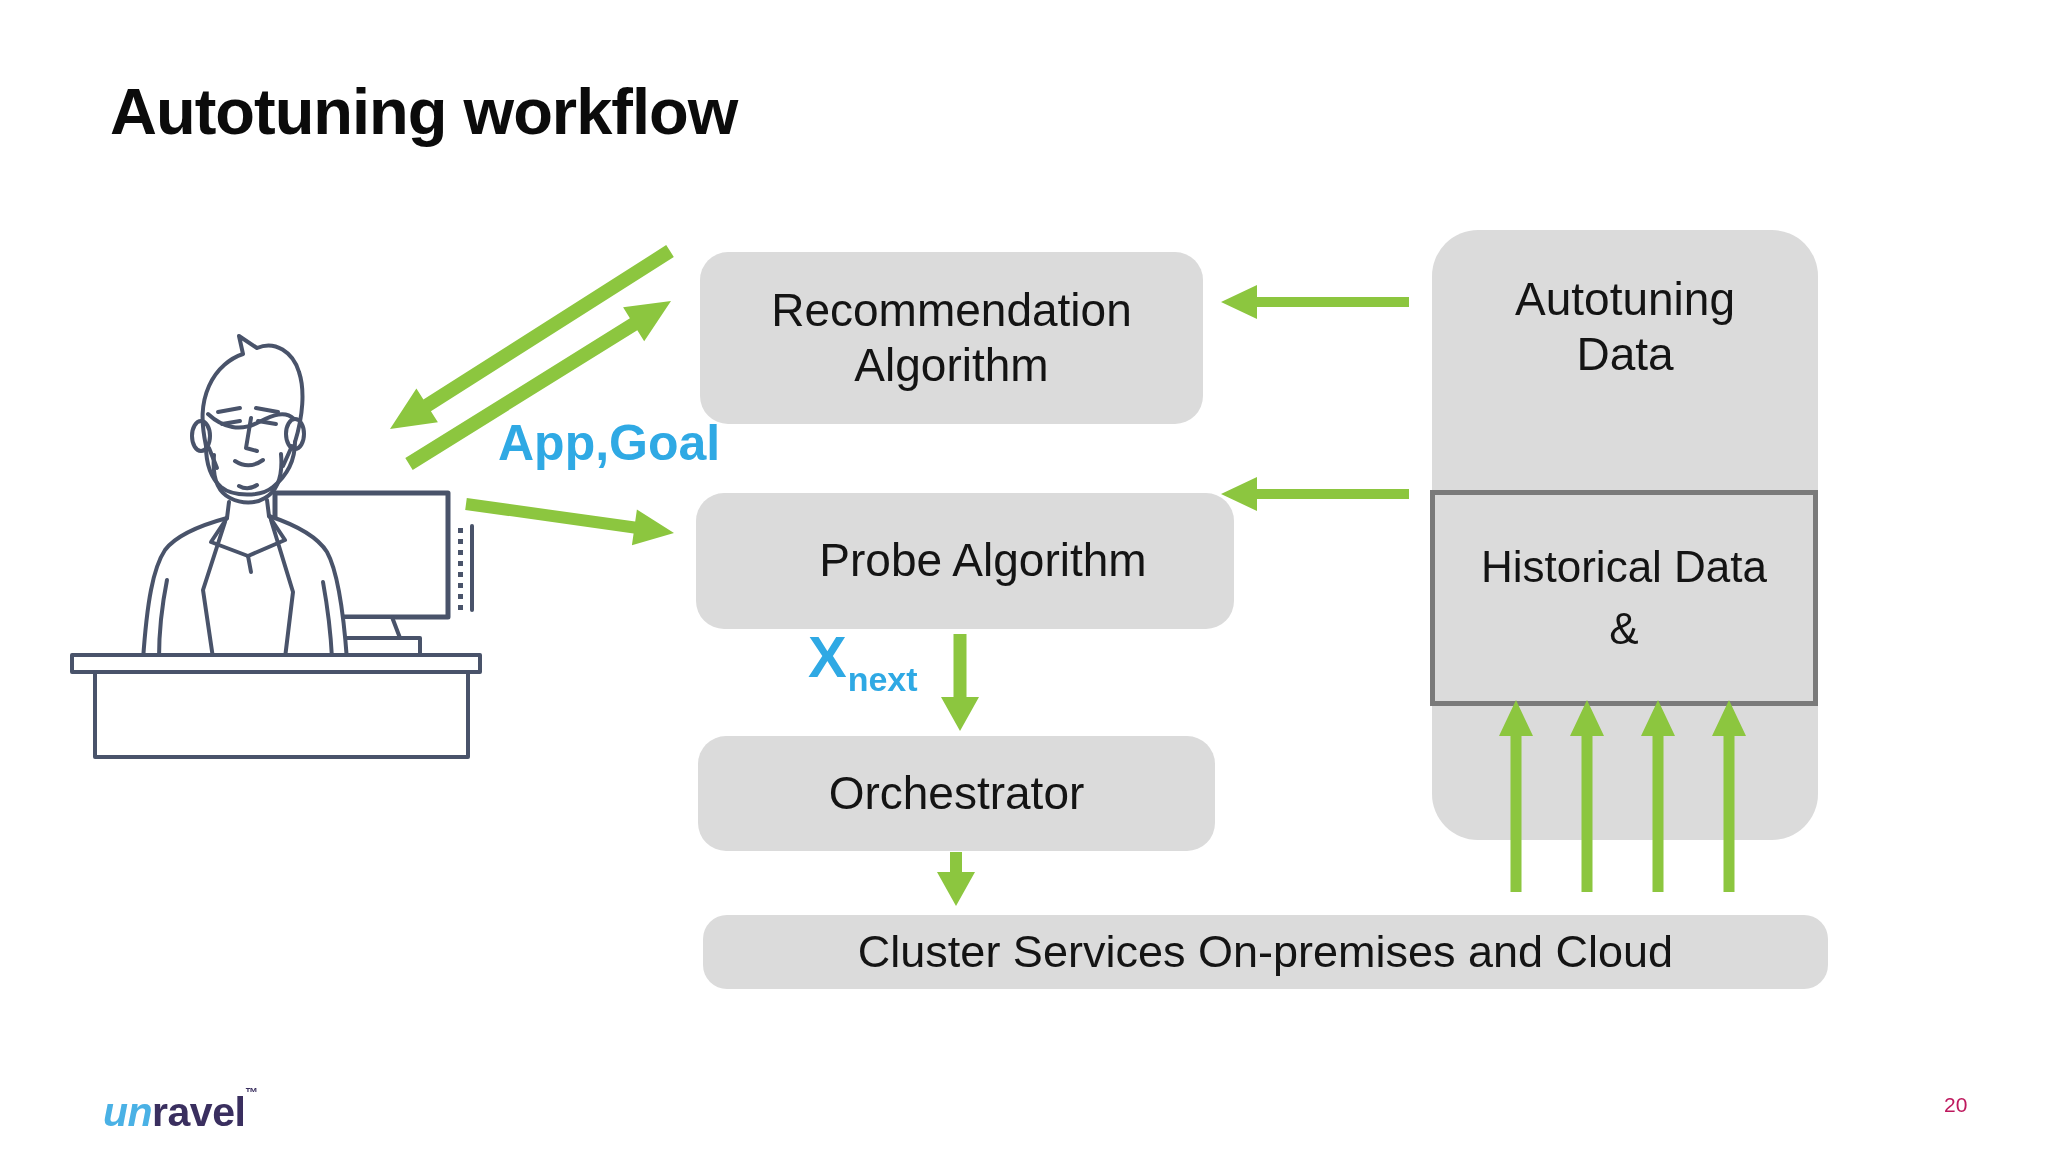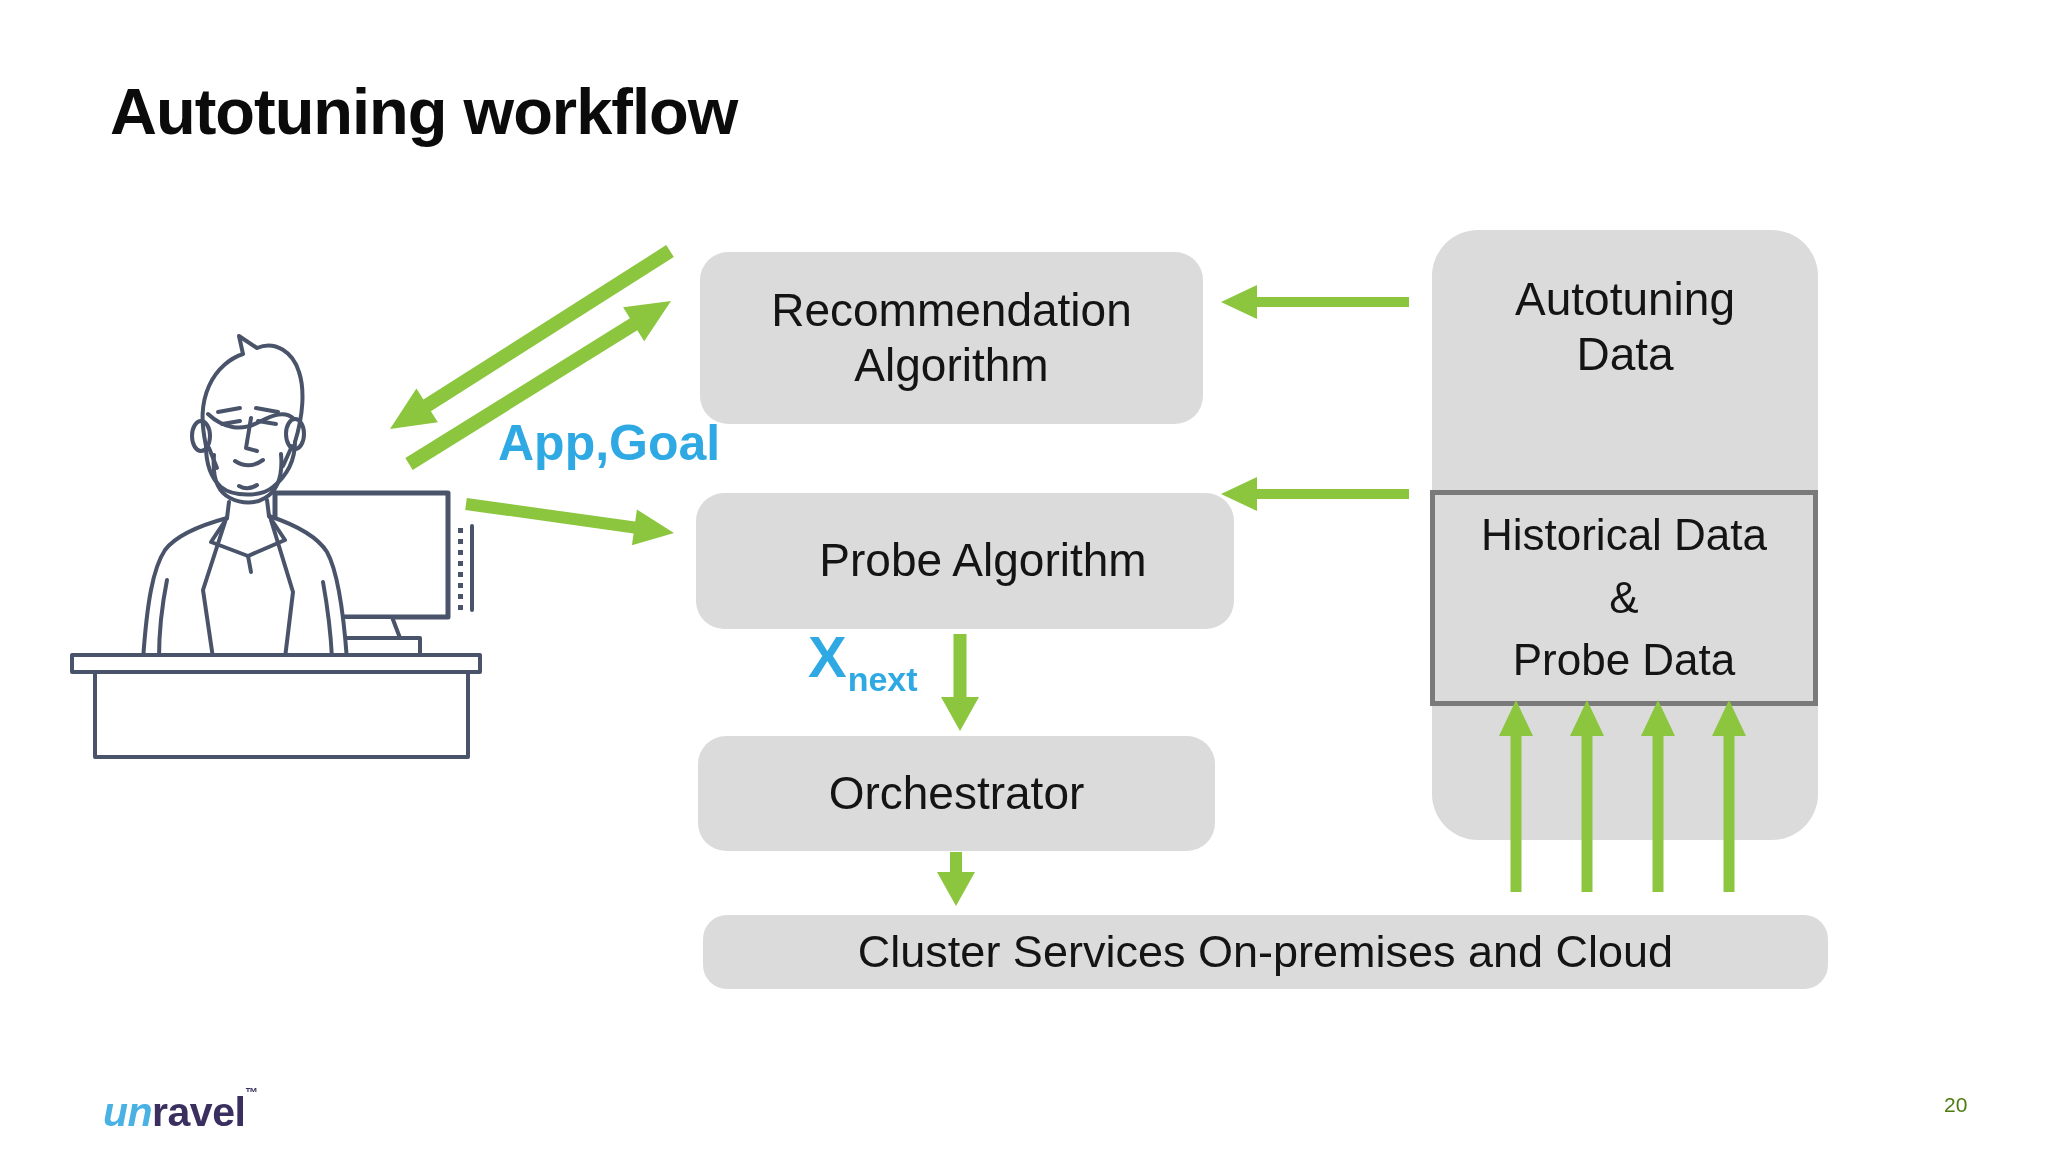--- a/index.html
+++ b/index.html
@@ -33,21 +33,21 @@
   .edge-label{color:var(--label_blue);font-weight:bold;line-height:1;z-index:6;}
   .app-goal{left:498px;top:418px;font-size:50px;}
   .x-next{left:808px;top:628px;font-size:58px;}
   .x-next .sub{font-size:34px;position:relative;top:14px;left:1px;}
   .arrow-layer{left:0;top:0;width:2048px;height:1152px;z-index:5;pointer-events:none;}
   .person-wrap{left:55px;top:320px;width:470px;height:450px;z-index:1;}
   .logo{left:103px;top:1092px;font-size:41px;font-weight:bold;line-height:1;letter-spacing:-0.5px;}
   .logo .p1{color:var(--logo_blue);font-style:italic;}
   .logo .p2{color:var(--logo_purple);}
   .logo .tm{font-size:13px;color:var(--logo_purple);vertical-align:super;position:relative;top:-14px;}
-  .page-num{left:1944px;top:1094px;font-size:21px;color:#4d7c0f;line-height:1;}
+  .page-num{left:1944px;top:1094px;font-size:21px;color:#be185d;line-height:1;}
 </style>
 </head>
 <body>
 
 <div class="slide">
 
   <div class="abs slide-title">Autotuning workflow</div>
 
   <div class="abs person-wrap">
     <svg width="470" height="450" viewBox="0 0 470 450">
@@ -144,21 +144,20 @@
   </div>
 
   <div class="abs node box-monitor">
     <div>Autotuning</div>
     <div>Data</div>
   </div>
 
   <div class="abs node box-hist">
     <div>Historical Data</div>
     <div>&amp;</div>
-    <div>Probe Data</div>
   </div>
 
   <div class="abs edge-label app-goal">App,Goal</div>
 
   <div class="abs edge-label x-next"><span>X</span><span class="sub">next</span></div>
 
   <div class="abs logo"><span class="p1">un</span><span class="p2">ravel</span><span class="tm">™</span></div>
 
   <div class="abs page-num">20</div>
 

